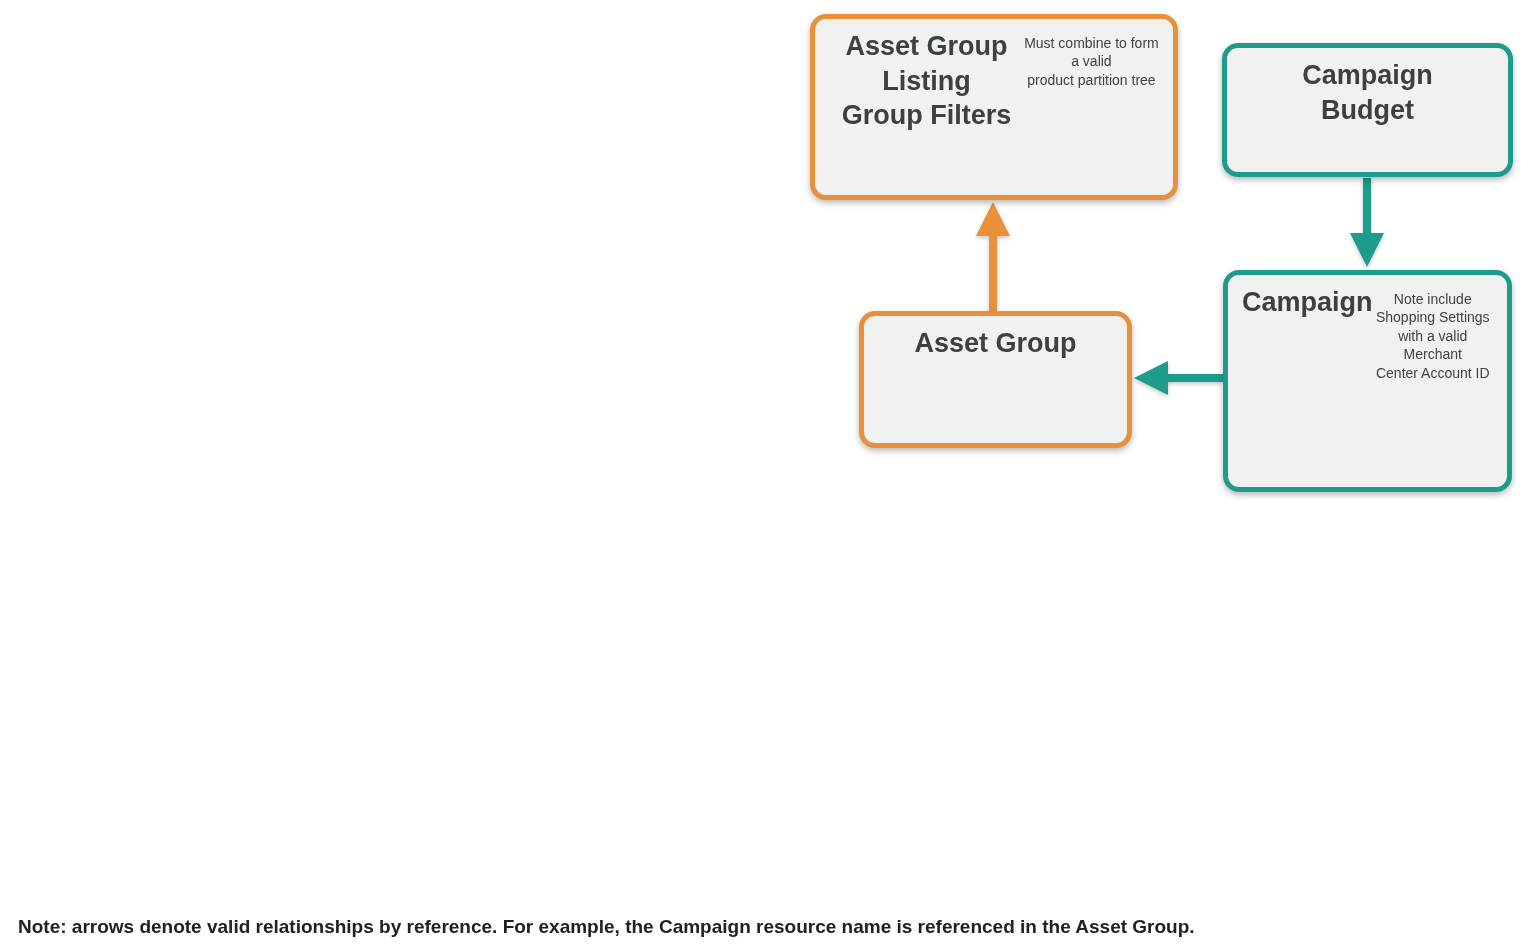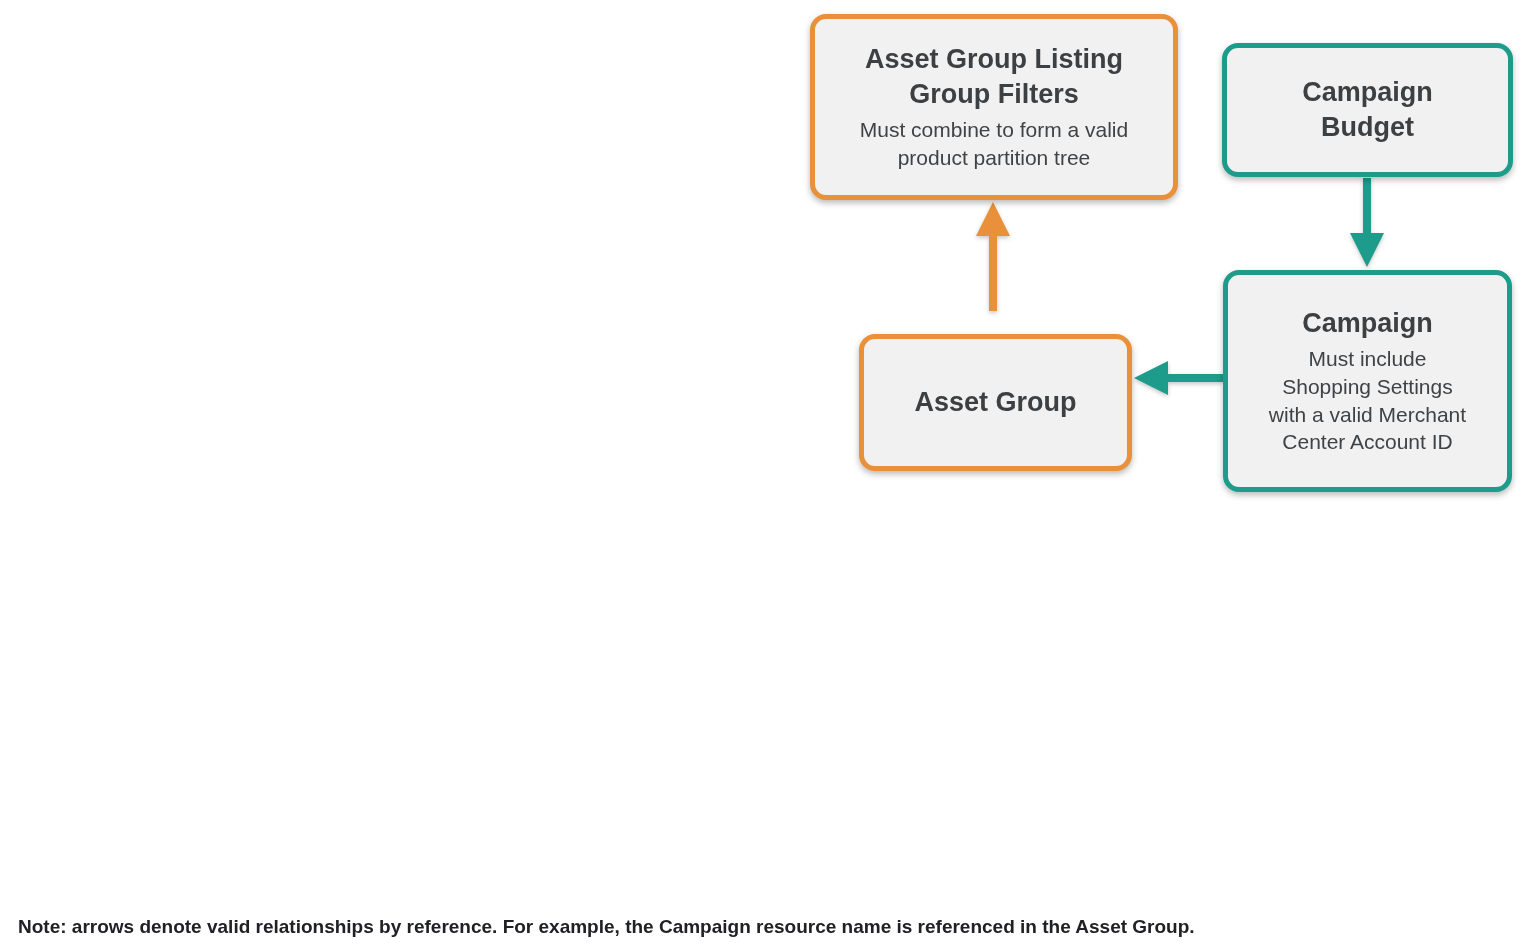--- a/index.html
+++ b/index.html
@@ -11,48 +11,48 @@
   .canvas {
     position: relative;
     width: 1538px; height: 948px;
     background: var(--background, #ffffff);
   }
   .node {
     position: absolute;
     background: var(--box-fill, #f1f1f1);
     border-radius: 16px;
     display: flex;
-    flex-direction: column;
-    align-items: center;
+    flex-direction: row;
+    align-items: flex-start;
     justify-content: center;
     text-align: center;
     padding: 10px 14px;
     box-shadow: 0 3px 6px rgba(0,0,0,0.28);
   }
   .node.orange { border: 5px solid var(--orange, #e8913a); }
   .node.teal   { border: 5px solid var(--teal, #1d9c8c); }
   .node-title {
     font-size: 27px;
     font-weight: bold;
     line-height: 1.28;
     color: var(--title-text, #3c4043);
     white-space: pre-line;
   }
   .node-subtitle {
-    font-size: 21px;
+    font-size: 14px;
     font-weight: normal;
     line-height: 1.32;
     color: var(--subtitle-text, #3f4346);
     white-space: pre-line;
     margin-top: 5px;
   }
   #node-filters        { left: 810px;  top: 14px;  width: 368px; height: 186px; }
   #node-campaign-budget{ left: 1222px; top: 43px;  width: 291px; height: 134px; }
   #node-campaign       { left: 1223px; top: 270px; width: 289px; height: 222px; }
-  #node-asset-group    { left: 859px;  top: 311px; width: 273px; height: 137px; margin-top: 23px; }
+  #node-asset-group    { left: 859px;  top: 311px; width: 273px; height: 137px; }
 
   .arrows-layer {
     position: absolute; left: 0; top: 0;
     width: 1538px; height: 948px;
     pointer-events: none;
   }
   .arrow-orange line    { stroke: var(--orange, #e8913a); }
   .arrow-orange polygon { fill:   var(--orange, #e8913a); }
   .arrow-teal line      { stroke: var(--teal, #1d9c8c); }
   .arrow-teal polygon   { fill:   var(--teal, #1d9c8c); }
@@ -97,21 +97,21 @@
 product partition tree</div>
   </div>
 
   <div class="node teal" id="node-campaign-budget">
     <div class="node-title">Campaign
 Budget</div>
   </div>
 
   <div class="node teal" id="node-campaign">
     <div class="node-title">Campaign</div>
-    <div class="node-subtitle">Must include
+    <div class="node-subtitle">Note include
 Shopping Settings
 with a valid Merchant
 Center Account ID</div>
   </div>
 
   <div class="node orange" id="node-asset-group">
     <div class="node-title">Asset Group</div>
   </div>
 
   <div class="note">Note: arrows denote valid relationships by reference. For example, the Campaign resource name is referenced in the Asset Group.</div>

